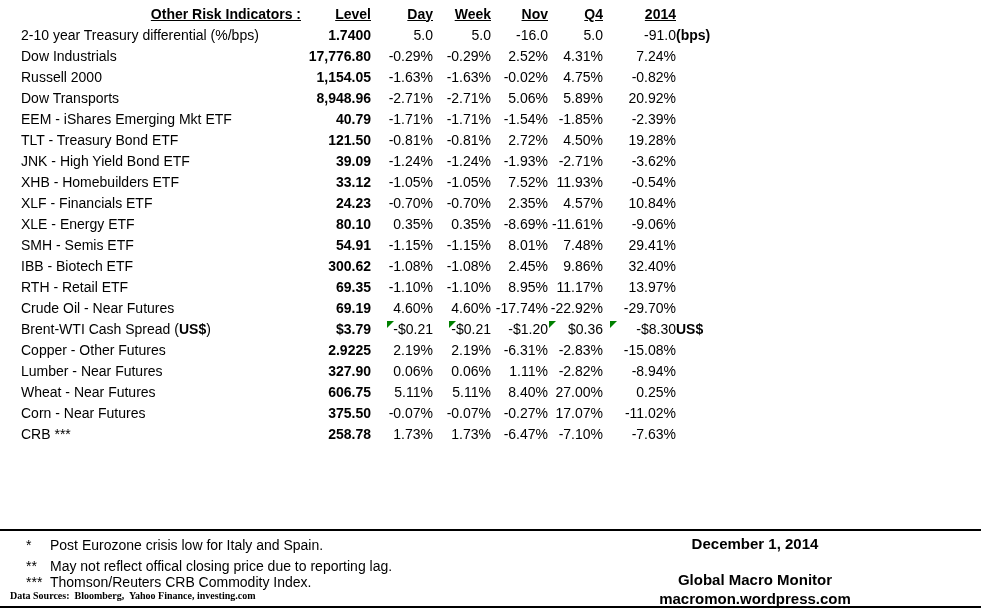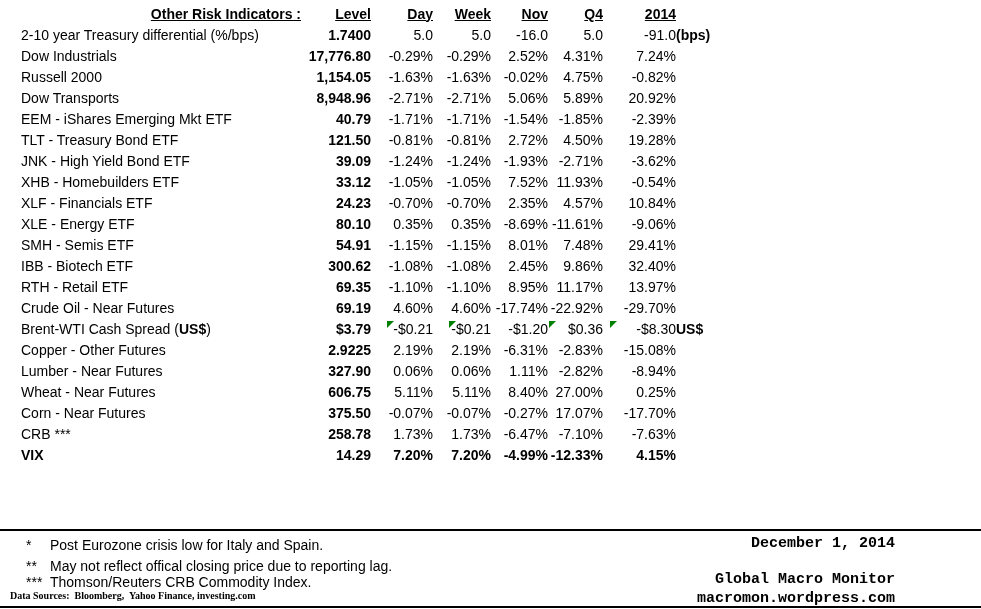--- a/index.html
+++ b/index.html
@@ -38,22 +38,22 @@
   .footnotes{position:absolute;left:26px;top:537px;font-size:14px;}
   .footnote{line-height:16px;}
   .footnote:first-child{margin-bottom:5px;}
   .fn-marker{display:inline-block;min-width:24px;}
   .data-sources{
     position:absolute;left:10px;top:590px;
     font-family:"Liberation Serif",serif;font-weight:bold;font-size:10px;white-space:pre;
   }
   
   .footer-right{
-    position:absolute;left:615px;top:535px;width:280px;text-align:right;
-    font-family:Liberation Mono, monospace;font-weight:bold;font-size:15px;
+    position:absolute;left:615px;top:535px;width:280px;text-align:center;
+    font-family:Liberation Sans, sans-serif;font-weight:bold;font-size:15px;
   }
   .footer-date{margin-bottom:19px;}
   .footer-brand{margin-bottom:2px;}
 </style>
 </head>
 <body>
 
 <table class="risk">
   <colgroup>
     <col style="width:280px">
@@ -258,43 +258,33 @@
         <td class="num">0.25%</td>
         <td class="note-cell"></td>
       </tr>
       <tr>
         <td class="label-cell">Corn - Near Futures</td>
         <td class="num level">375.50</td>
         <td class="num">-0.07%</td>
         <td class="num">-0.07%</td>
         <td class="num">-0.27%</td>
         <td class="num">17.07%</td>
-        <td class="num">-17.70%</td>
+        <td class="num">-11.02%</td>
         <td class="note-cell"></td>
       </tr>
       <tr>
         <td class="label-cell">CRB ***</td>
         <td class="num level">258.78</td>
         <td class="num">1.73%</td>
         <td class="num">1.73%</td>
         <td class="num">-6.47%</td>
         <td class="num">-7.10%</td>
         <td class="num">-7.63%</td>
         <td class="note-cell"></td>
       </tr>
-      <tr class="bold-row">
-        <td class="label-cell">VIX</td>
-        <td class="num level">14.29</td>
-        <td class="num">7.20%</td>
-        <td class="num">7.20%</td>
-        <td class="num">-4.99%</td>
-        <td class="num">-12.33%</td>
-        <td class="num">4.15%</td>
-        <td class="note-cell"></td>
-      </tr>
     </tbody>
 </table>
 
 <div class="rule rule-mid"></div>
 
 <div class="footnotes">
     <div class="footnote"><span class="fn-marker">*</span>Post Eurozone crisis low for Italy and Spain.</div>
     <div class="footnote"><span class="fn-marker">**</span>May not reflect offical closing price due to reporting lag.</div>
     <div class="footnote"><span class="fn-marker">***</span>Thomson/Reuters CRB Commodity Index.</div>
   </div>

